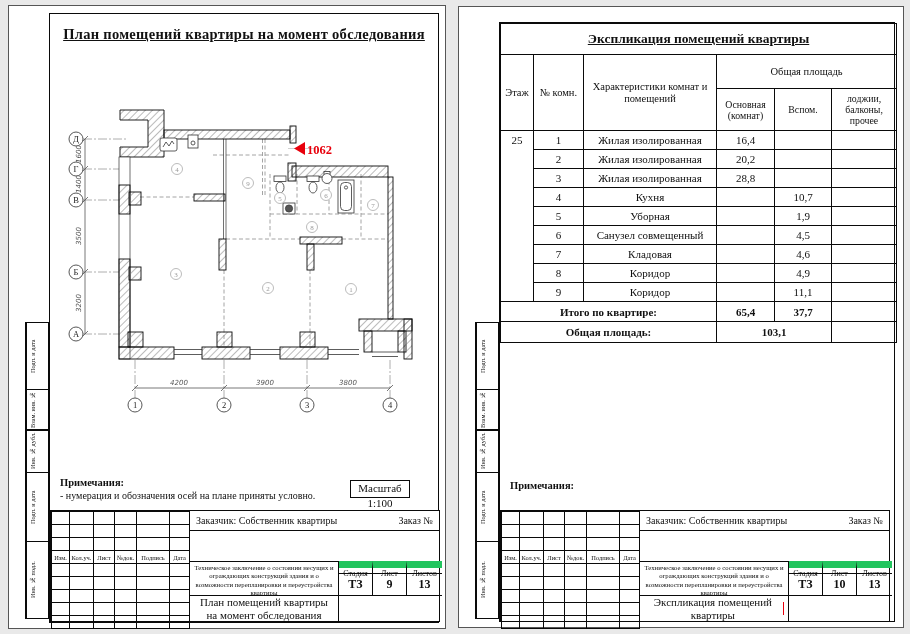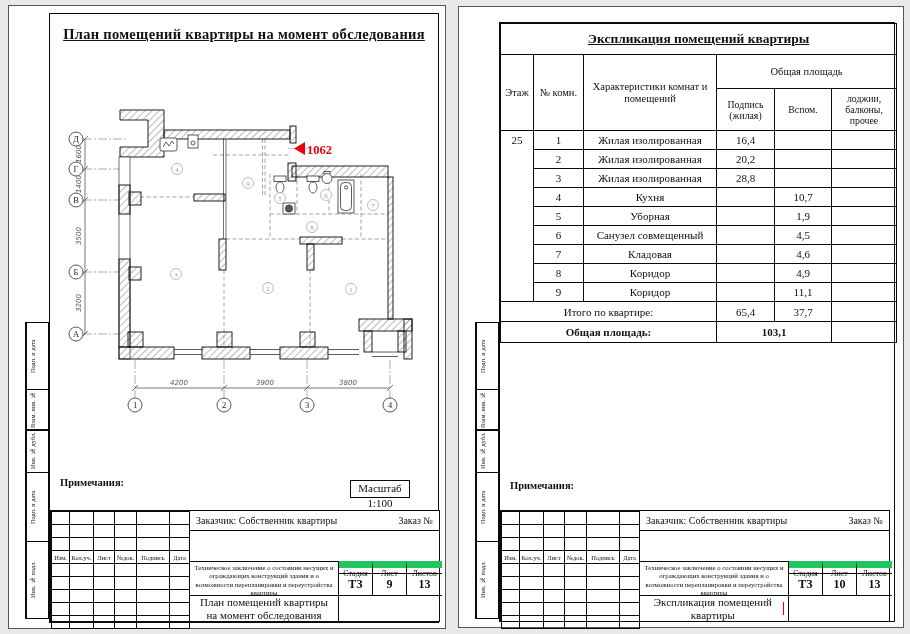--- a/index.html
+++ b/index.html
@@ -41,21 +41,21 @@
   .cursor{display:inline-block;width:1.5px;height:13px;background:#e8000c;vertical-align:-2px;margin-left:1px;}
   
   .exptable{border-collapse:collapse;table-layout:fixed;position:absolute;left:0;top:0;width:396px;}
   .exptable td,.exptable th{border:1.2px solid #0a0a0a;padding:0 2px;text-align:center;vertical-align:middle;overflow:hidden;font-weight:normal;}
   .exptable .ttl{height:30px;font-size:13.5px;font-weight:bold;text-decoration:underline;border-bottom:1.6px solid #0a0a0a;}
   .exptable .h1{height:34px;font-size:10.5px;font-weight:bold;line-height:12px;}
   .exptable .h2{height:42px;font-size:9.8px;line-height:11px;}
   .exptable tbody tr{height:19px;}
   .exptable tbody td{font-size:11px;}
   .c-floor{vertical-align:top!important;padding-top:3px!important;}
-  .trow-total td{font-weight:normal;font-size:11px;height:19px;}
+  .trow-total td{font-weight:bold;font-size:11px;height:19px;}
   .trow-grand td{font-weight:bold;font-size:11px;height:20px;}
   svg text{font-family:"Liberation Serif","DejaVu Serif",serif;}
   .dimtxt{font-family:"DejaVu Sans",sans-serif;font-style:italic;fill:#555;font-size:7px;}
 </style>
 </head>
 <body>
 
 <div class="page" id="page1">
 
   <div class="strip">
@@ -266,20 +266,21 @@
 
       <g>
         <line x1="238" y1="134.5" x2="264" y2="134.5" stroke="#bbb" stroke-width="0.7"></line>
         <polygon points="255,128 255,141 244,134.5" fill="#e8000c"></polygon>
         <text x="257" y="139.5" font-size="12.5" font-weight="bold" fill="#e8000c">1062</text>
       </g>
     </svg>
 
     <div class="notes">
       <div class="nt">Примечания:</div>
+      <div>- нумерация и обозначения осей на плане приняты условно.</div>
     </div>
     <div class="scalebox">Масштаб 1:100</div>
 
     <div class="tblock">
       <table class="revgrid">
         <colgroup>
             <col style="width:18px">
             <col style="width:24px">
             <col style="width:21px">
             <col style="width:22px">
@@ -419,21 +420,21 @@
         <tr>
             <th class="ttl" colspan="6">Экспликация помещений квартиры</th>
           </tr>
         <tr class="h1">
           <th rowspan="2">Этаж</th>
           <th rowspan="2">№ комн.</th>
           <th rowspan="2">Характеристики комнат и помещений</th>
           <th colspan="3">Общая площадь</th>
         </tr>
         <tr class="h2">
-          <th>Подпись (жилая)</th>
+          <th>Основная (комнат)</th>
           <th>Вспом.</th>
           <th>лоджии, балконы, прочее</th>
         </tr>
       </thead>
       <tbody>
           <tr>
             <td rowspan="9" class="c-floor">25</td>
             <td>1</td>
             <td>Жилая изолированная</td>
             <td>16,4</td>

